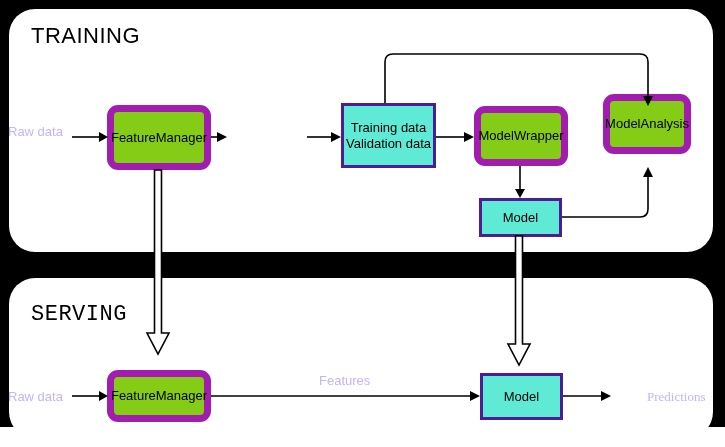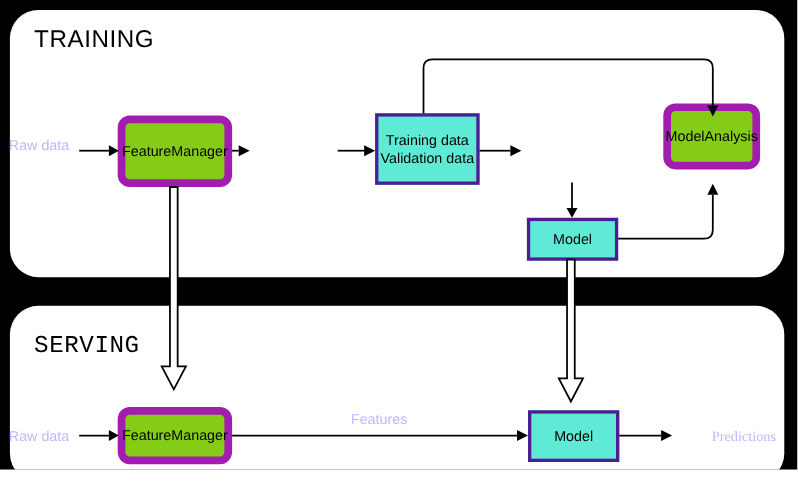--- a/index.html
+++ b/index.html
@@ -110,20 +110,21 @@
   <div class="panel-title" id="title-training">TRAINING</div>
 
   <div class="label" id="lbl-rawdata-train">Raw data</div>
 
   <div class="box blue" id="box-fm-train">FeatureManager</div>
 
 
   <div class="box yellow" id="box-tdvd">Training data
 Validation data</div>
 
+  <div class="box blue" id="box-mw">ModelWrapper</div>
 
   <div class="box blue" id="box-ma">ModelAnalysis</div>
 
   <div class="box yellow" id="box-model-tr">Model</div>
 
   <div class="panel" id="panel-serving"></div>
 
   <div class="panel-title" id="title-serving">SERVING</div>
 
   <div class="label" id="lbl-rawdata-serve">Raw data</div>

